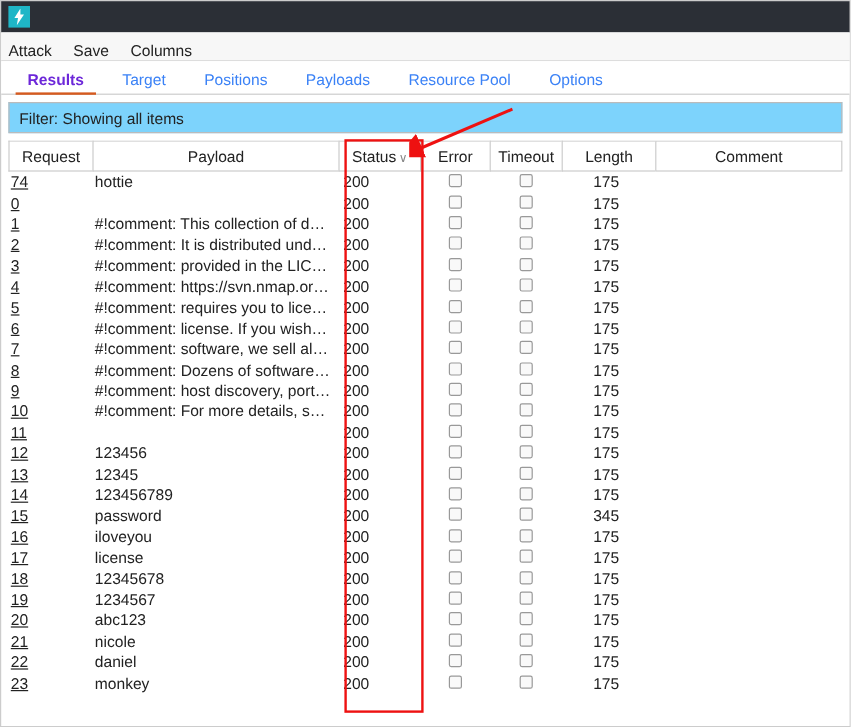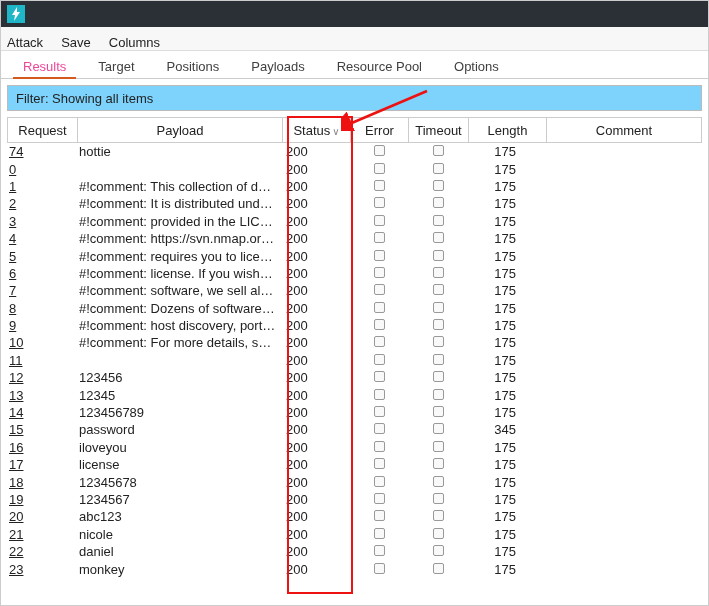--- a/index.html
+++ b/index.html
@@ -10,22 +10,22 @@
   .titlebar { height: 26px; background: #2b2f36; display: flex; align-items: center; padding-left: 6px; }
   .titlebar .app-icon { width: 18px; height: 18px; background: #1fb6c7; display: flex; align-items: center; justify-content: center; }
   .titlebar .app-icon svg { display: block; }
 
   
   .menubar { height: 24px; background: #f7f7f7; display: flex; align-items: flex-end; padding: 0 6px; gap: 18px; border-bottom: 1px solid #ddd; }
   .menubar span { cursor: default; }
 
   
   .tabs { height: 28px; background: #fff; display: flex; align-items: flex-end; border-bottom: 1px solid #ccc; padding: 0 6px; gap: 0; }
-  .tab { padding: 5px 16px 4px 16px; cursor: default; color: #404040; position: relative; }
-  .tab.active { color: #ec4899; }
+  .tab { padding: 5px 16px 4px 16px; cursor: default; color: #3b82f6; position: relative; }
+  .tab.active { color: #6d28d9; font-weight: bold; }
   .tab.active::after { content: ""; position: absolute; left: 6px; right: 6px; bottom: -1px; height: 2px; background: #d55a1f; }
 
   
   .filter-wrap { padding: 6px 6px 6px 6px; }
   .filter-box { border: 1px solid #bbb; height: 26px; display: flex; align-items: center; padding: 0 8px; background: #7dd3fc; font-size: 13px; }
 
   
   .table-wrap { flex: 1 1 auto; overflow: hidden; padding: 0 6px 6px 6px; }
   .table { width: 100%; border-collapse: separate; border-spacing: 0; table-layout: fixed; }
   .table th { background: #fff; font-weight: normal; border: 1px solid #ccc; border-right-width: 0; padding: 4px 6px; height: 26px; text-align: center; position: relative; }

